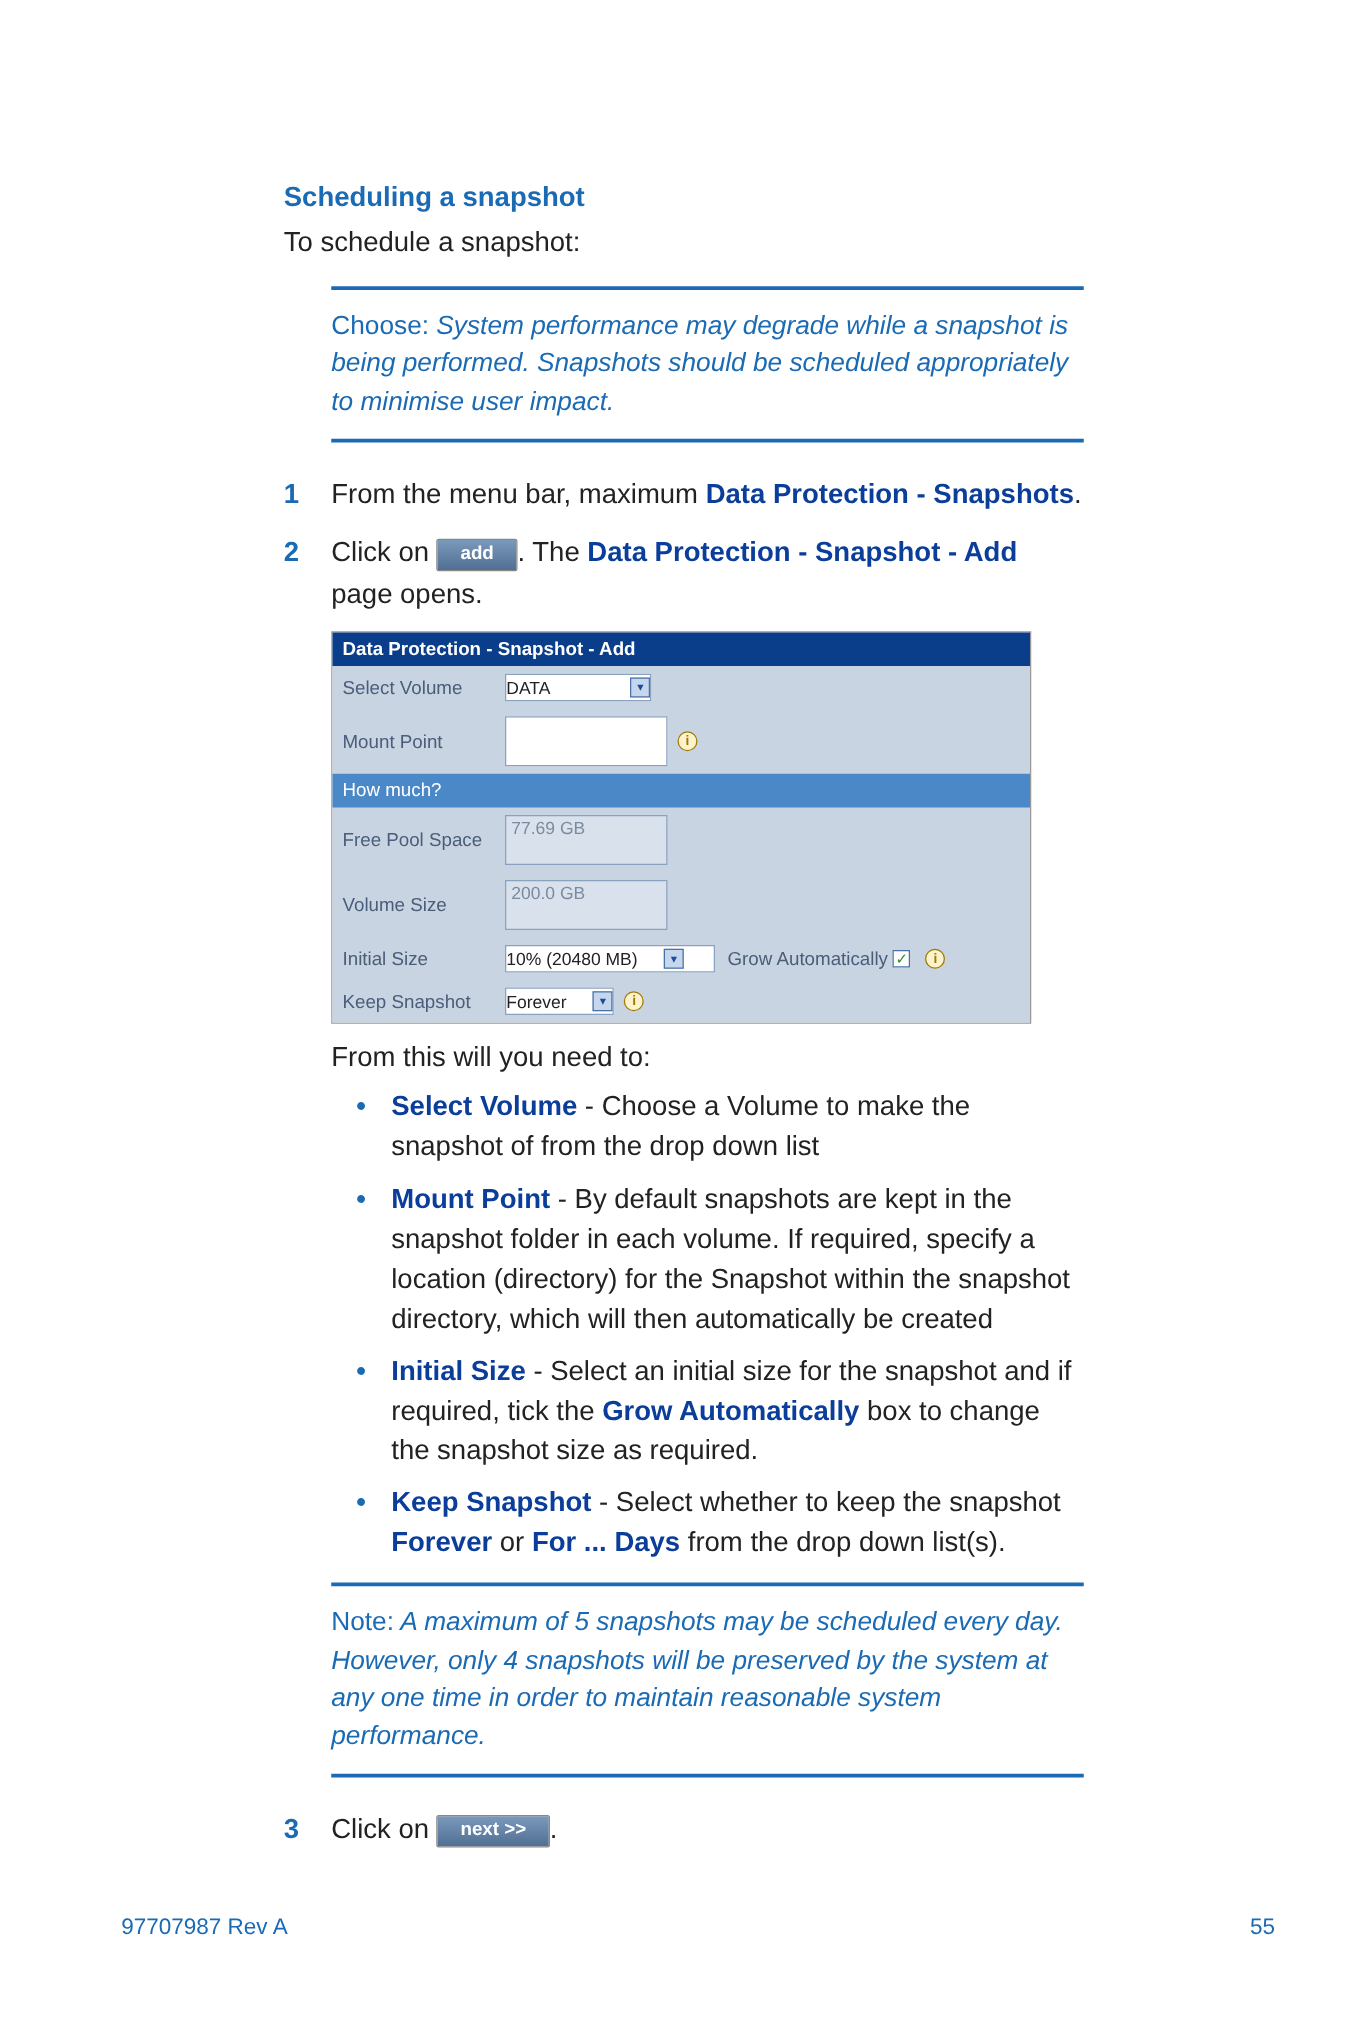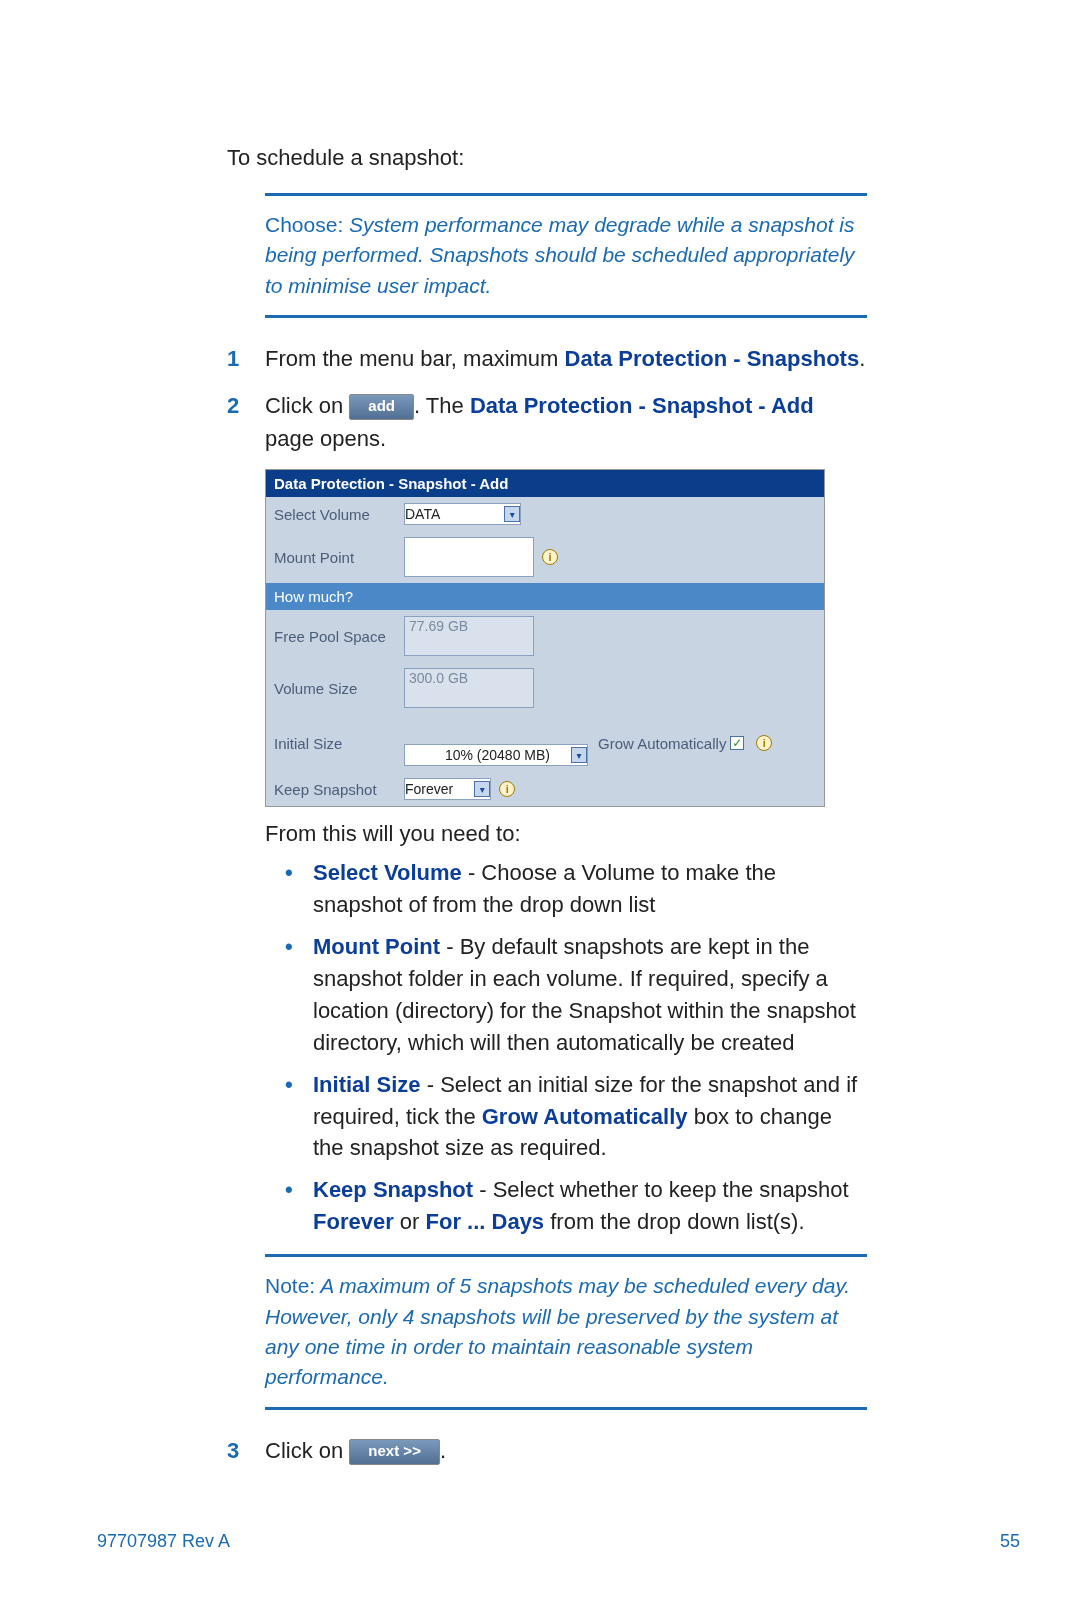--- a/index.html
+++ b/index.html
@@ -183,20 +183,21 @@
     right: 60px;
     bottom: 67px;
     color: #1a6ab4;
     font-size: 18px;
   }
 </style>
 </head>
 <body>
 
 <div class="page">
+  <div class="section-title">Scheduling a snapshot</div>
   <div class="intro">To schedule a snapshot:</div>
 
   <div class="callout">
     <span class="label">Choose:</span>
     <span>System performance may degrade while a snapshot is being performed. Snapshots should be scheduled appropriately to minimise user impact.</span>
   </div>
 
   <div class="step">
     <div class="step-num">1</div>
     <div class="step-body">
@@ -227,25 +228,25 @@
         <input class="txtinput" value="" style="">
         <span class="info-icon">i</span>
       </div>
       <div class="panel-subheader">How much?</div>
       <div class="panel-row">
         <div class="plabel">Free Pool Space</div>
         <div class="txtinput readonly">77.69 GB</div>
       </div>
       <div class="panel-row">
         <div class="plabel">Volume Size</div>
-        <div class="txtinput readonly">300.0 GB</div>
+        <div class="txtinput readonly">200.0 GB</div>
       </div>
       <div class="panel-row">
         <div class="plabel">Initial Size</div>
-        <div class="sel" style="width:184px;justify-content:flex-end;margin-top:24px;">
+        <div class="sel" style="width:168px;justify-content:flex-start;">
           <span>10% (20480 MB)</span>
           <span class="arrow">▾</span>
         </div>
         <span style="margin-left:10px;color:#4a5d7a;">Grow Automatically</span>
         <span class="chk">✓</span>
         <span class="info-icon">i</span>
       </div>
       <div class="panel-row">
         <div class="plabel">Keep Snapshot</div>
         <div class="sel">

